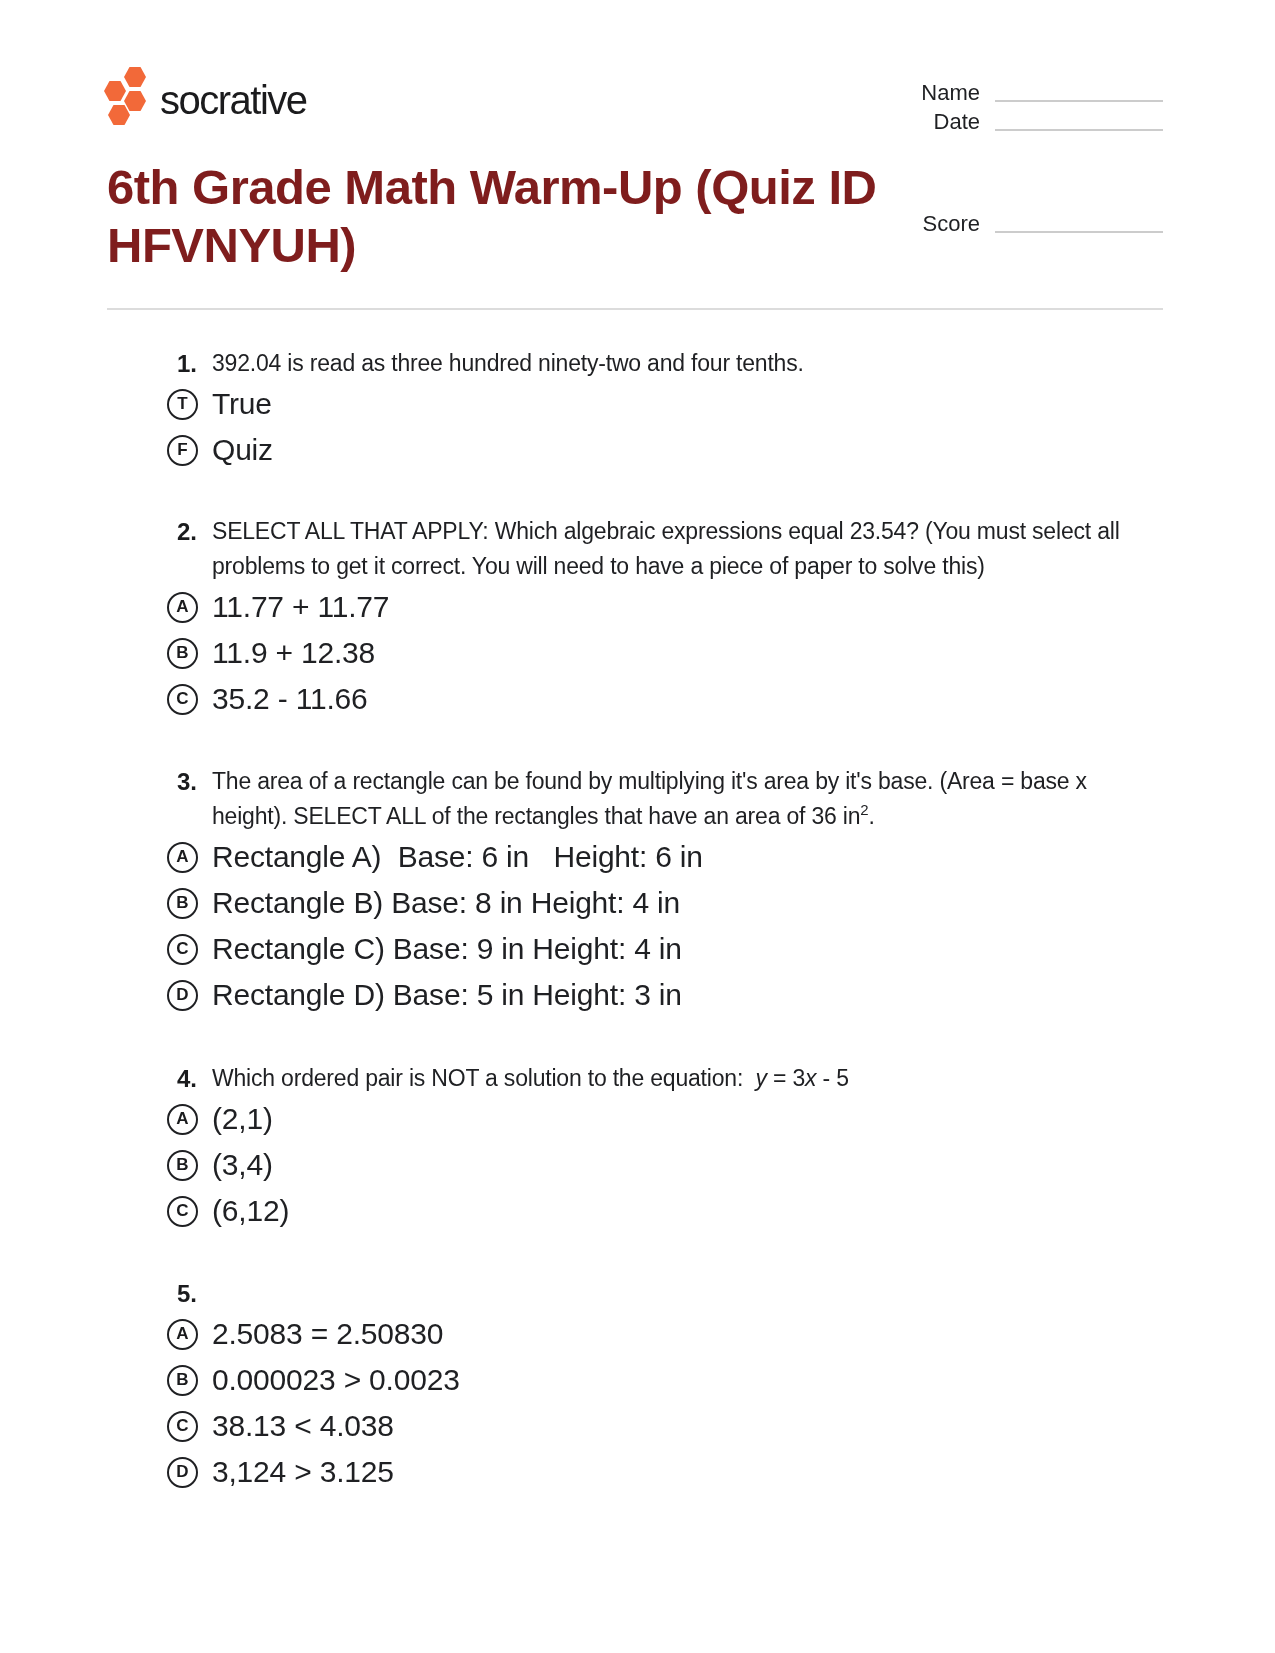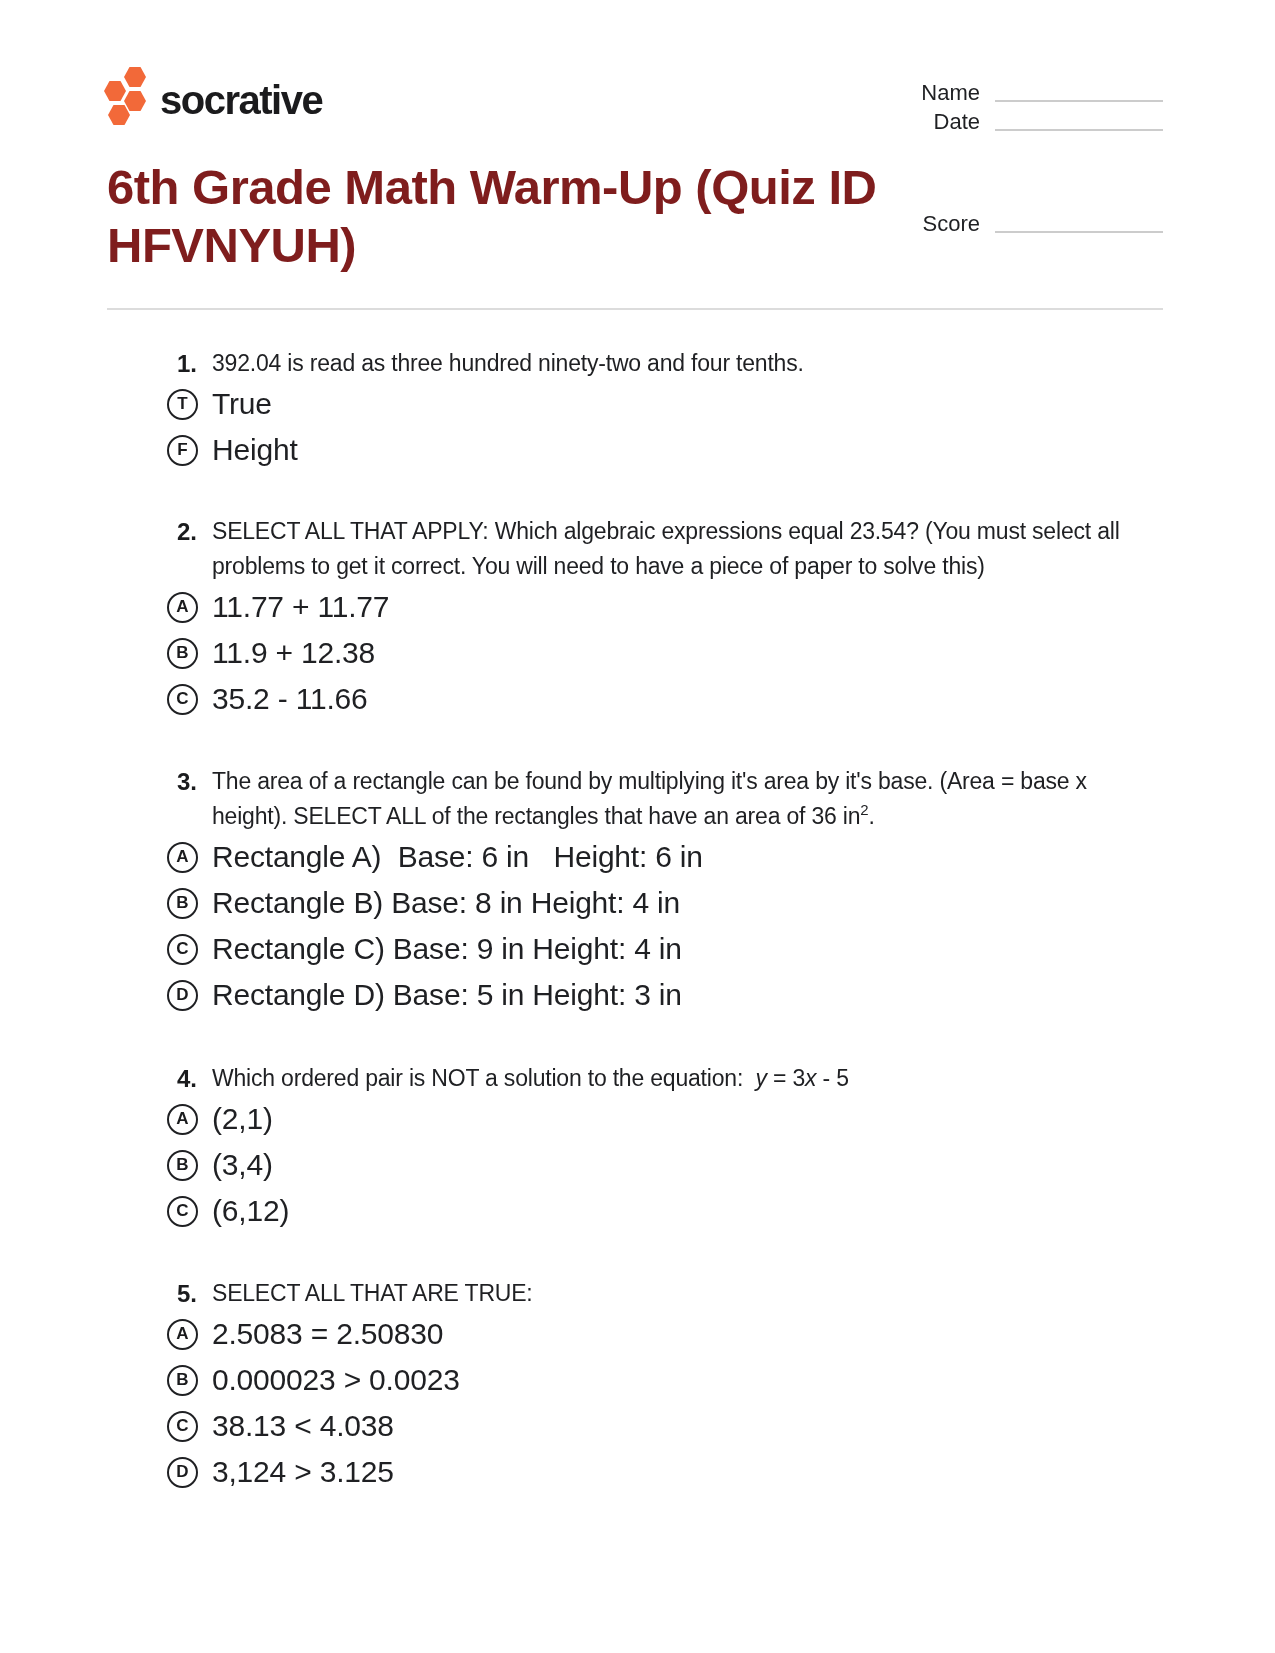--- a/index.html
+++ b/index.html
@@ -13,21 +13,21 @@
   }
   
   .logo{position:absolute;left:104px;top:64px;display:flex;align-items:center;}
   .logo-icon{position:relative;width:48px;height:66px;}
   .hex{position:absolute;width:22px;height:20px;background:#F26939;
        clip-path:polygon(25% 0%,75% 0%,100% 50%,75% 100%,25% 100%,0% 50%);}
   .hex.h1{left:20px;top:3px;}
   .hex.h2{left:0px;top:17px;}
   .hex.h3{left:20px;top:27px;}
   .hex.h4{left:4px;top:41px;}
-  .logo-text{font-size:40px;font-weight:700;letter-spacing:-1.5px;color:#1b1b1d;margin-left:8px;margin-top:6px;text-align:center;}
+  .logo-text{font-size:40px;font-weight:400;letter-spacing:-1.5px;color:#1b1b1d;margin-left:8px;margin-top:6px;text-align:center;}
 
   .meta{position:absolute;left:820px;top:0;width:343px;}
   .meta-row{position:absolute;right:0;display:flex;align-items:flex-start;}
   .meta-row .lbl{font-size:22px;color:#1f2023;text-align:right;width:160px;}
   .meta-row .line{width:168px;margin-left:15px;border-bottom:2px solid #cccccc;height:20px;}
   .row-name{top:80px;}
   .row-date{top:109px;}
   .row-score{top:211px;}
 
   .title{
@@ -99,21 +99,21 @@
         <div class="q-num">1.</div>
         <div class="q-text"><span>392.04 is read as three hundred ninety-two and four tenths.</span></div>
       </div>
       <div class="options">
         <div class="option">
           <div class="bubble">T</div>
           <div class="opt-label"><span>True</span></div>
         </div>
         <div class="option">
           <div class="bubble">F</div>
-          <div class="opt-label"><span>Height</span></div>
+          <div class="opt-label"><span>Quiz</span></div>
         </div>
       </div>
     </div>
     <div class="question" style="top: 514px;">
       <div class="q-header">
         <div class="q-num">2.</div>
         <div class="q-text"><span class="b">SELECT ALL THAT APPLY:</span><span> Which algebraic expressions equal 23.54? (You must select all
 problems to get it correct. You will need to have a piece of paper to solve this)</span></div>
       </div>
       <div class="options">
@@ -172,21 +172,20 @@
         </div>
         <div class="option">
           <div class="bubble">C</div>
           <div class="opt-label"><span>(6,12)</span></div>
         </div>
       </div>
     </div>
     <div class="question" style="top: 1276px;">
       <div class="q-header">
         <div class="q-num">5.</div>
-        <div class="q-text"><span class="b">SELECT ALL THAT ARE TRUE:</span></div>
       </div>
       <div class="options">
         <div class="option">
           <div class="bubble">A</div>
           <div class="opt-label"><span>2.5083 = 2.50830</span></div>
         </div>
         <div class="option">
           <div class="bubble">B</div>
           <div class="opt-label"><span>0.000023 &gt; 0.0023</span></div>
         </div>

